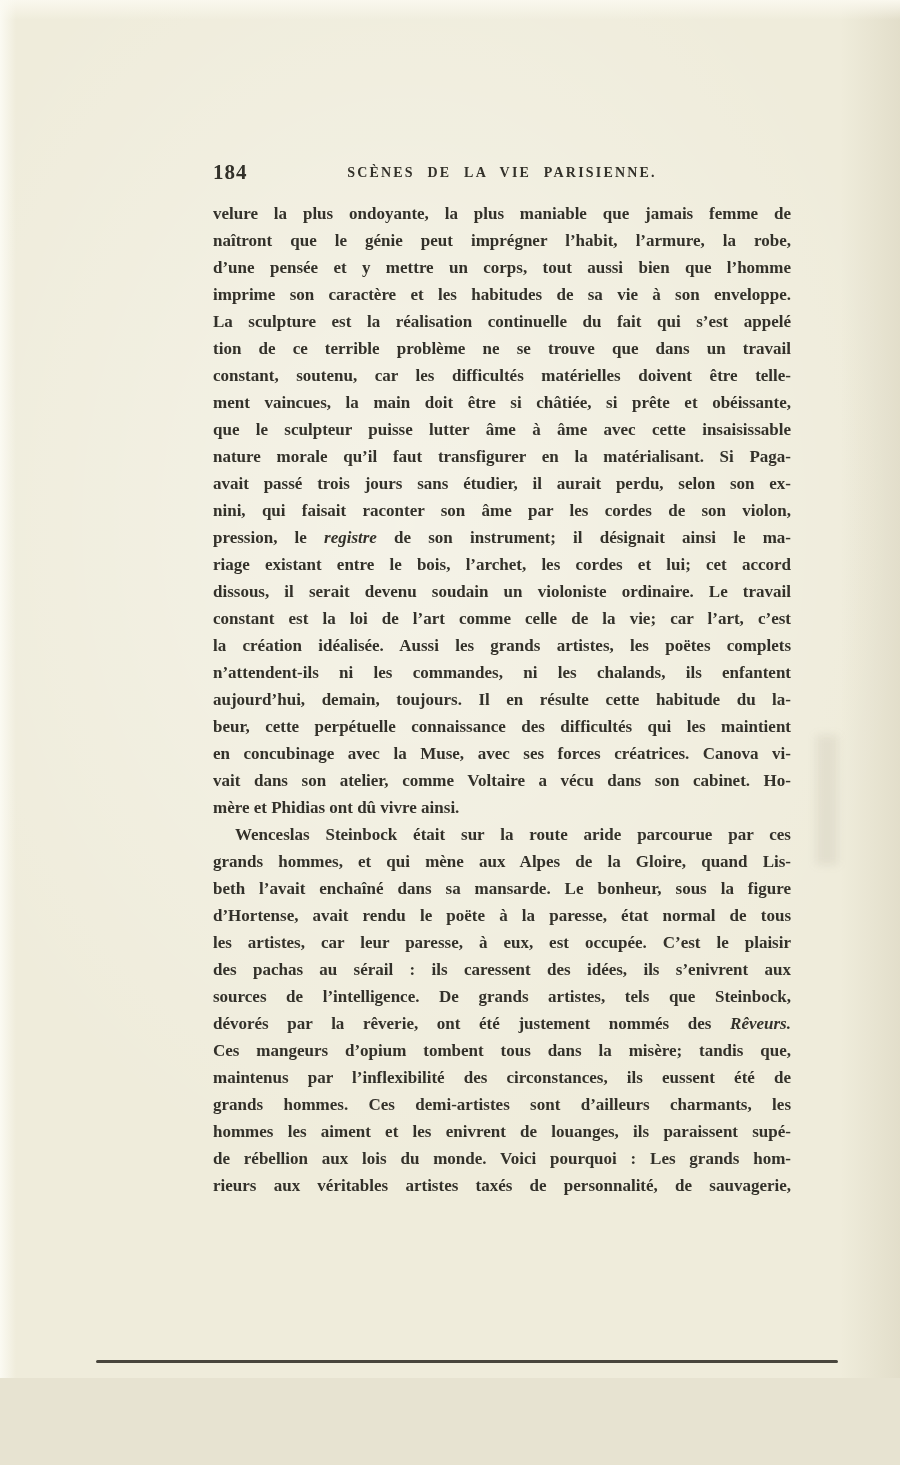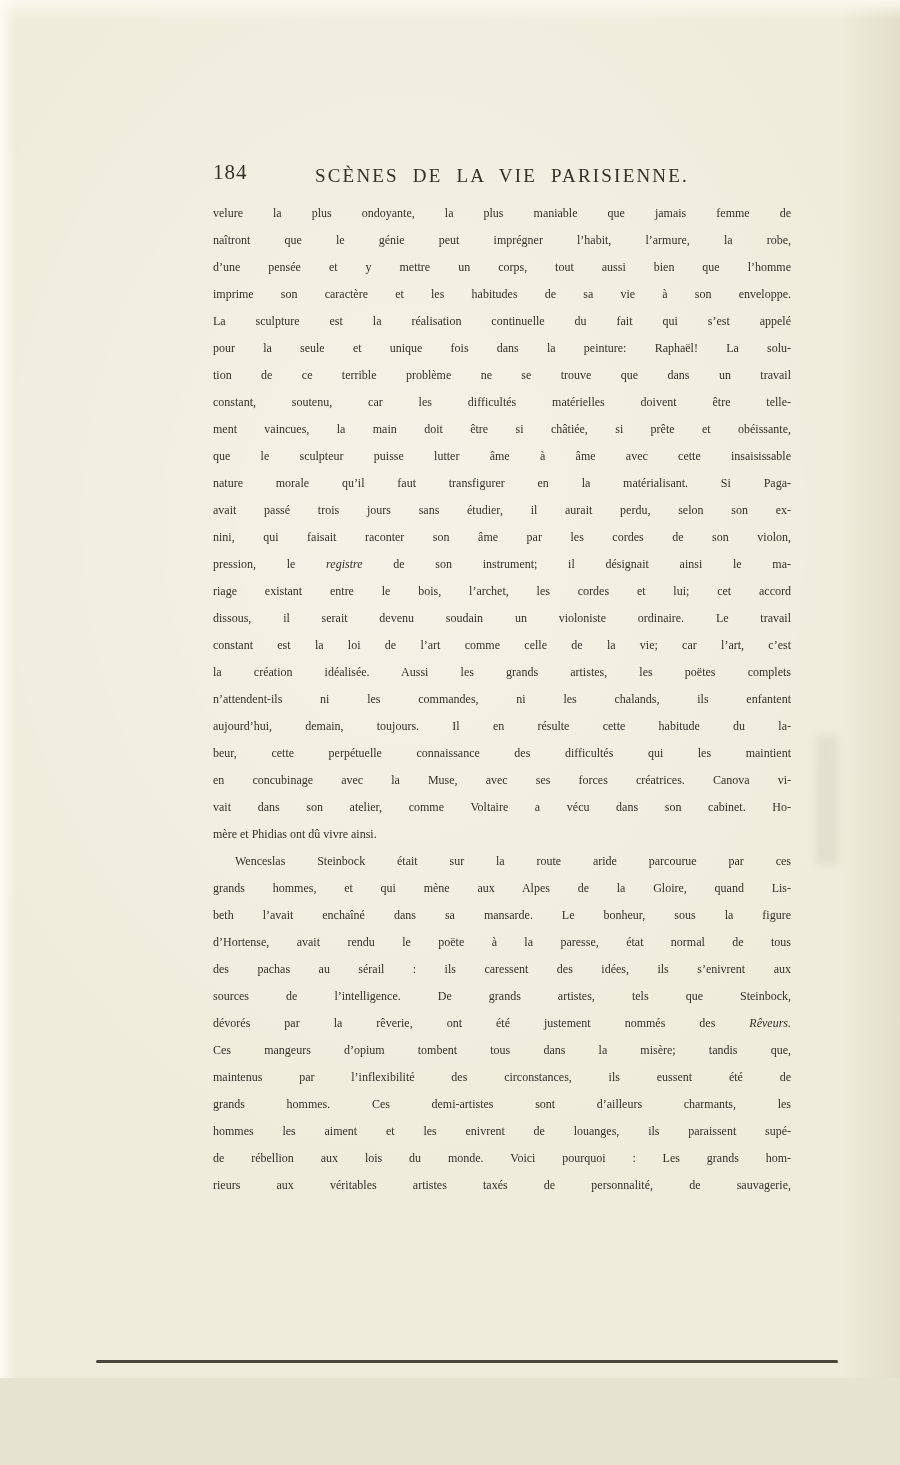--- a/index.html
+++ b/index.html
@@ -17,20 +17,21 @@
     width: 900px;
     height: 1378px;
     overflow: hidden;
     color: #33312a;
     background:
       linear-gradient(90deg, #fbfaf2 0px, rgba(251,250,242,0) 16px),
       linear-gradient(180deg, #faf8ee 0px, rgba(250,248,238,0) 20px),
       linear-gradient(270deg, rgba(176,166,136,0.20) 0px, rgba(176,166,136,0) 60px),
       radial-gradient(ellipse 720px 950px at 45% 38%, rgba(255,255,255,0.35), rgba(255,255,255,0) 72%),
       #efecdb;
+    font-weight: bold;
   }
   .content {
     position: absolute;
     left: 213px;
     top: 160px;
     width: 578px;
   }
   .page-header {
     position: relative;
     height: 32px;
@@ -39,28 +40,28 @@
   .page-number {
     position: absolute;
     left: 0;
     top: 0;
     font-size: 21px;
     letter-spacing: 1px;
   }
   .running-title {
     display: block;
     text-align: center;
-    font-size: 19px;
+    font-size: 14px;
     letter-spacing: 2.2px;
     word-spacing: 7px;
     padding-top: 5px;
     white-space: nowrap;
   }
   .text-block {
-    font-size: 12px;
+    font-size: 17px;
     line-height: 27px;
   }
   .paragraph { margin: 0; }
   .line {
     text-align: justify;
     text-align-last: justify;
     -moz-text-align-last: justify;
   }
   .line.no-justify {
     text-align-last: left;
@@ -100,21 +101,20 @@
       <span class="page-number">184</span>
       <span class="running-title">SCÈNES  DE  LA  VIE  PARISIENNE.</span>
     </div>
     <div class="text-block">
         <div class="paragraph">
           <div class="line"><span>velure la plus ondoyante, la plus maniable que jamais femme de</span></div>
           <div class="line"><span>naîtront que le génie peut imprégner l’habit, l’armure, la robe,</span></div>
           <div class="line"><span>d’une pensée et y mettre un corps, tout aussi bien que l’homme</span></div>
           <div class="line"><span>imprime son caractère et les habitudes de sa vie à son enveloppe.</span></div>
           <div class="line"><span>La sculpture est la réalisation continuelle du fait qui s’est appelé</span></div>
-          <div class="line"><span>pour la seule et unique fois dans la peinture: Raphaël! La solu-</span></div>
           <div class="line"><span>tion de ce terrible problème ne se trouve que dans un travail</span></div>
           <div class="line"><span>constant, soutenu, car les difficultés matérielles doivent être telle-</span></div>
           <div class="line"><span>ment vaincues, la main doit être si châtiée, si prête et obéissante,</span></div>
           <div class="line"><span>que le sculpteur puisse lutter âme à âme avec cette insaisissable</span></div>
           <div class="line"><span>nature morale qu’il faut transfigurer en la matérialisant. Si Paga-</span></div>
           <div class="line"><span>avait passé trois jours sans étudier, il aurait perdu, selon son ex-</span></div>
           <div class="line"><span>nini, qui faisait raconter son âme par les cordes de son violon,</span></div>
           <div class="line"><span>pression, le </span><i>registre</i><span> de son instrument; il désignait ainsi le ma-</span></div>
           <div class="line"><span>riage existant entre le bois, l’archet, les cordes et lui; cet accord</span></div>
           <div class="line"><span>dissous, il serait devenu soudain un violoniste ordinaire. Le travail</span></div>
@@ -125,20 +125,21 @@
           <div class="line"><span>beur, cette perpétuelle connaissance des difficultés qui les maintient</span></div>
           <div class="line"><span>en concubinage avec la Muse, avec ses forces créatrices. Canova vi-</span></div>
           <div class="line"><span>vait dans son atelier, comme Voltaire a vécu dans son cabinet. Ho-</span></div>
           <div class="line no-justify"><span>mère et Phidias ont dû vivre ainsi.</span></div>
         </div>
         <div class="paragraph">
           <div class="line first"><span>Wenceslas Steinbock était sur la route aride parcourue par ces</span></div>
           <div class="line"><span>grands hommes, et qui mène aux Alpes de la Gloire, quand Lis-</span></div>
           <div class="line"><span>beth l’avait enchaîné dans sa mansarde. Le bonheur, sous la figure</span></div>
           <div class="line"><span>d’Hortense, avait rendu le poëte à la paresse, état normal de tous</span></div>
+          <div class="line"><span>les artistes, car leur paresse, à eux, est occupée. C’est le plaisir</span></div>
           <div class="line"><span>des pachas au sérail : ils caressent des idées, ils s’enivrent aux</span></div>
           <div class="line"><span>sources de l’intelligence. De grands artistes, tels que Steinbock,</span></div>
           <div class="line"><span>dévorés par la rêverie, ont été justement nommés des </span><i>Rêveurs.</i></div>
           <div class="line"><span>Ces mangeurs d’opium tombent tous dans la misère; tandis que,</span></div>
           <div class="line"><span>maintenus par l’inflexibilité des circonstances, ils eussent été de</span></div>
           <div class="line"><span>grands hommes. Ces demi-artistes sont d’ailleurs charmants, les</span></div>
           <div class="line"><span>hommes les aiment et les enivrent de louanges, ils paraissent supé-</span></div>
           <div class="line"><span>de rébellion aux lois du monde. Voici pourquoi : Les grands hom-</span></div>
           <div class="line"><span>rieurs aux véritables artistes taxés de personnalité, de sauvagerie,</span></div>
         </div>

